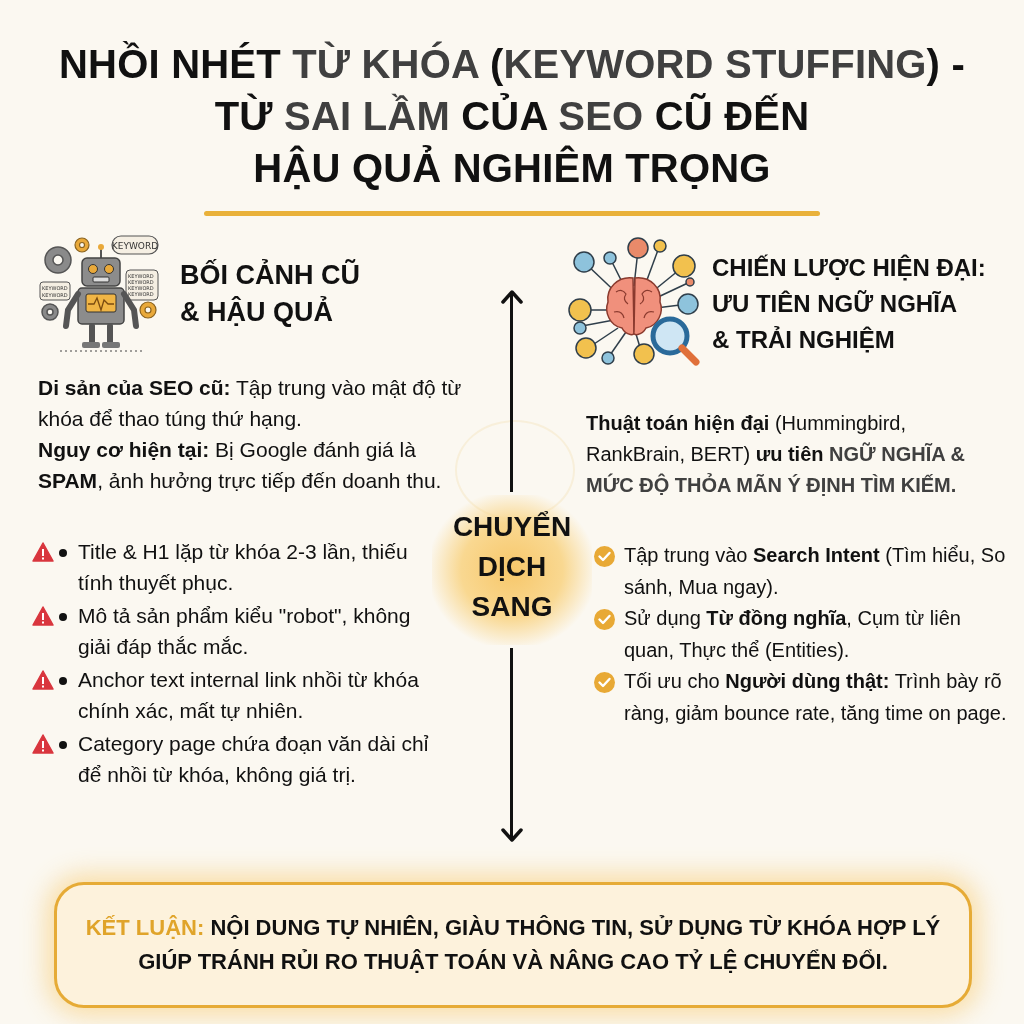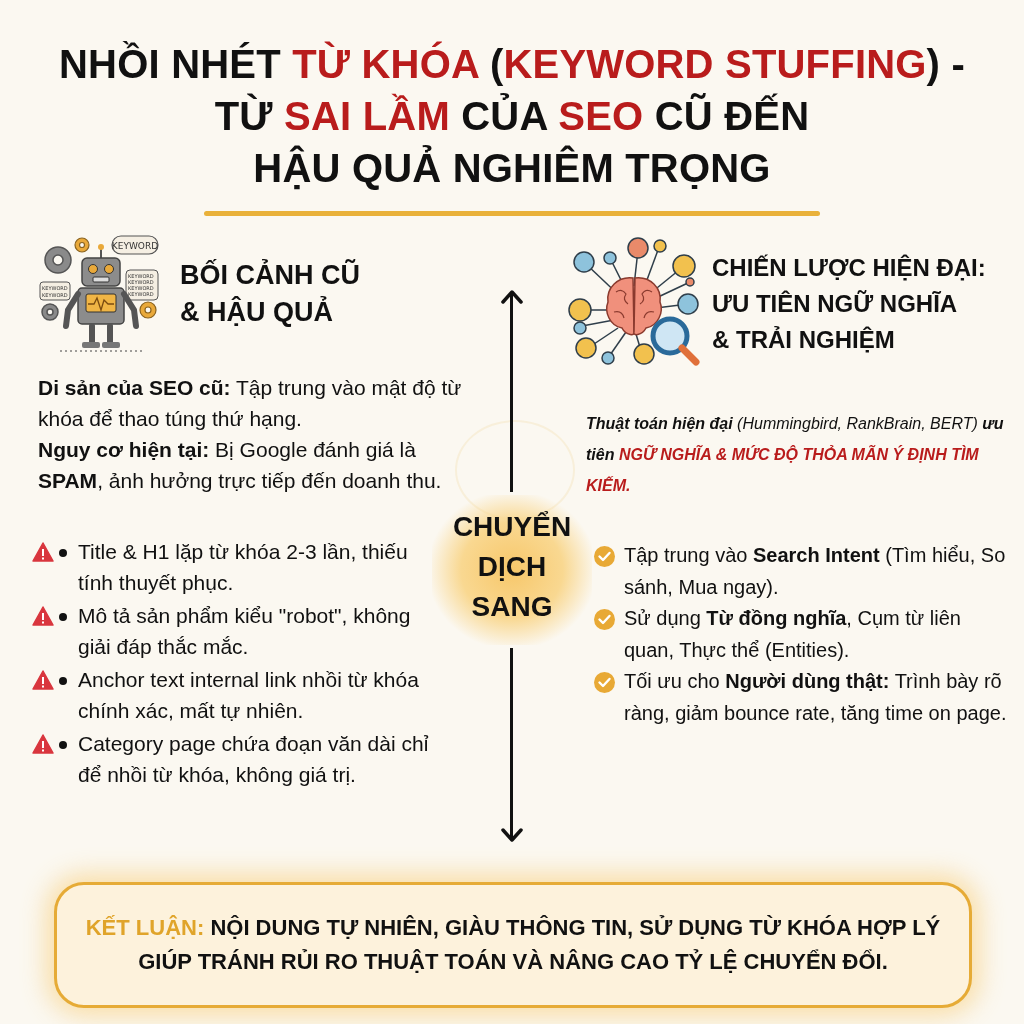--- a/index.html
+++ b/index.html
@@ -3,21 +3,21 @@
 <meta charset="utf-8">
 <style>
   * { box-sizing: border-box; margin: 0; padding: 0; }
   html, body { width: 1024px; height: 1024px; overflow: hidden; }
   body {
     background: #fbf8f1;
     font-family: "Liberation Sans", "DejaVu Sans", sans-serif;
     color: #111;
     position: relative;
   }
-  .accent { color: #b91c1c; }
+  .accent { color: #404040; }
 
   
   .title {
     position: absolute; left: 0; top: 38px; width: 1024px;
     text-align: center; font-weight: 900; font-size: 40px; line-height: 52px;
     letter-spacing: 0.2px; text-transform: uppercase;
   }
   .title .line { display: block; }
   .title-rule {
     position: absolute; left: 204px; top: 211px; width: 616px; height: 5px;
@@ -30,21 +30,21 @@
 
   .section-head { display: flex; align-items: center; }
   .section-head .icon-box { flex: 0 0 auto; }
   .head-text {
     font-weight: 900; font-size: 27px; line-height: 37px; margin-left: 20px;
     text-transform: uppercase;
   }
   .col-right .head-text { font-size: 24px; line-height: 36px; margin-left: 10px; }
 
   .para { font-size: 21px; line-height: 31px; margin-top: 14px; }
-  .col-right .para { margin-top: 36px; font-size: 16px; line-height: 31px; font-style: italic; }
+  .col-right .para { margin-top: 36px; font-size: 20px; line-height: 31px; }
   .para b { font-weight: 700; }
 
   .list-left { position: absolute; left: 32px; top: 536px; width: 410px; list-style: none; }
   .list-left li { position: relative; padding-left: 46px; font-size: 21px; line-height: 31px; margin-bottom: 2px; }
   .list-left .warn { position: absolute; left: 0; top: 6px; width: 22px; height: 20px; }
   .list-left .dot { position: absolute; left: 27px; top: 13px; width: 8px; height: 8px; border-radius: 50%; background: #111; }
 
   .list-right { position: absolute; left: 594px; top: 540px; width: 420px; list-style: none; }
   .list-right li { position: relative; padding-left: 30px; font-size: 20px; line-height: 31.5px; margin-bottom: 0; }
   .list-right .check { position: absolute; left: 0; top: 6px; width: 21px; height: 21px; }

